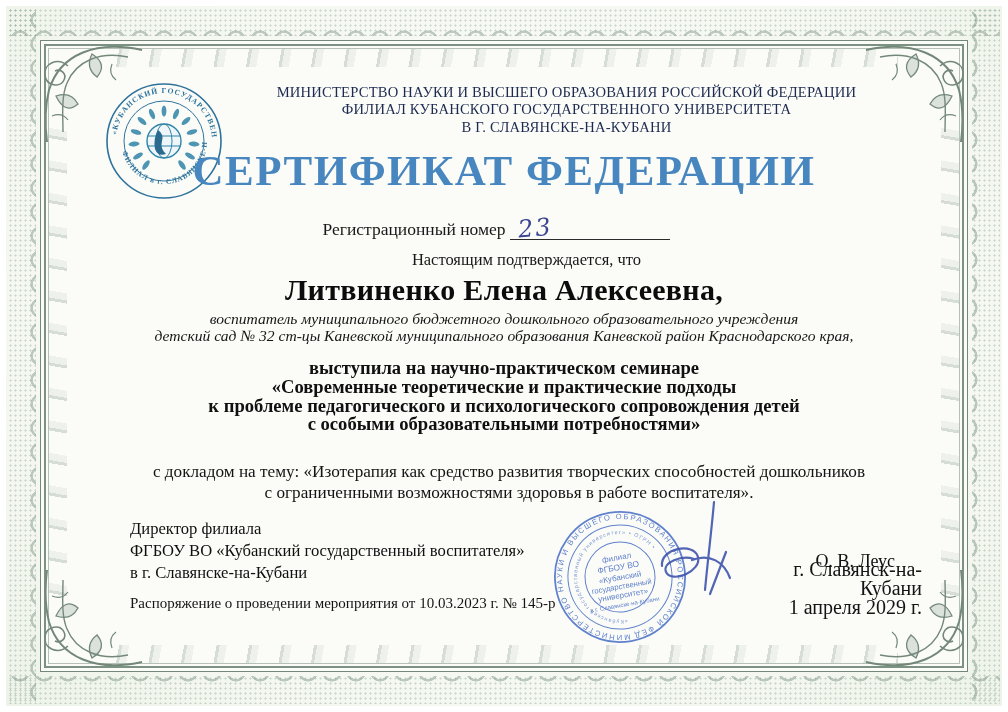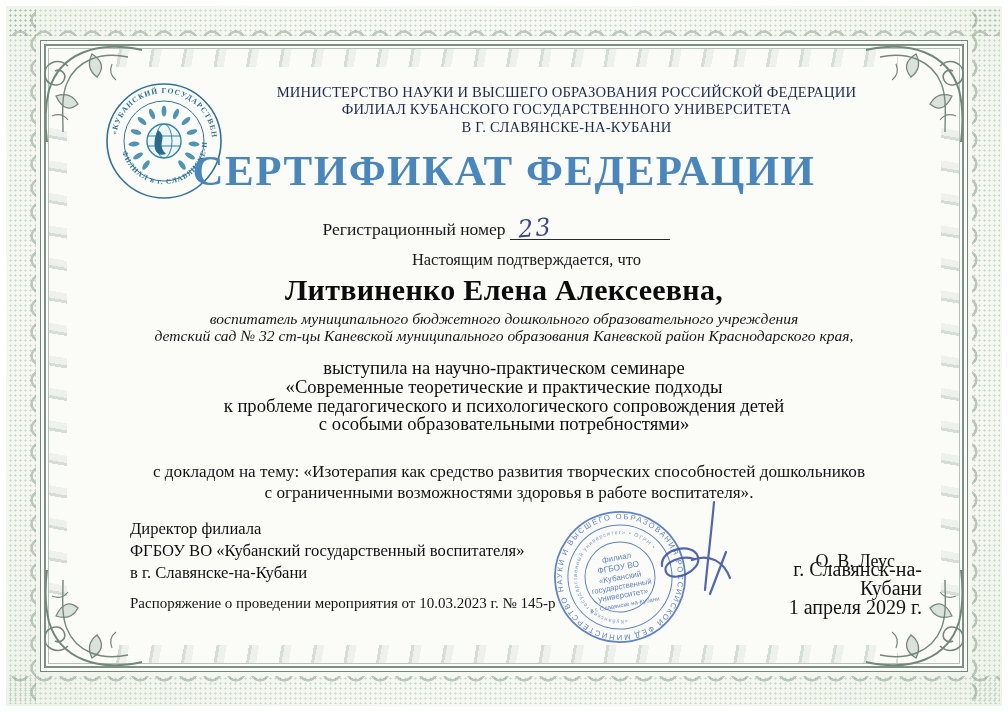--- a/index.html
+++ b/index.html
@@ -52,21 +52,21 @@
   .abs{position:absolute;}
   .center{text-align:center;}
   .hdr{left:205px;right:80px;top:84px;color:#1d2a50;font-weight:normal;font-size:14.6px;line-height:17.4px;letter-spacing:.2px;}
   .title{left:60px;right:60px;top:146px;color:#4886bf;font-weight:bold;font-size:43px;letter-spacing:1.5px;}
   .reg-row{left:0;right:16px;top:215px;display:flex;justify-content:center;align-items:flex-end;font-size:17.5px;color:#181818;}
   .reg-line{display:inline-block;position:relative;width:160px;border-bottom:1.6px solid #2a2a2a;margin-left:4px;height:24px;}
   .reg-number{position:absolute;left:8px;bottom:-3px;font-family:"DejaVu Serif",serif;font-style:italic;font-size:24px;color:#3b4490;transform:rotate(-5deg);letter-spacing:2px;}
   .confirm{left:0;right:0;top:250px;font-size:16.5px;color:#181818;padding-left:45px;}
   .name{left:0;right:0;top:273px;font-size:30px;font-weight:bold;color:#0c0c0c;letter-spacing:.3px;}
   .position{left:40px;right:40px;top:311px;font-style:italic;font-size:15.6px;line-height:16.8px;color:#161616;}
-  .event{left:40px;right:40px;top:359px;font-weight:normal;font-size:18.6px;line-height:18.8px;color:#101010;}
+  .event{left:40px;right:40px;top:359px;font-weight:bold;font-size:18.6px;line-height:18.8px;color:#101010;}
   .report{left:30px;right:20px;top:462px;font-size:17.2px;line-height:20.6px;color:#141414;}
   .director{left:130px;top:518px;font-size:16.6px;line-height:22px;color:#101010;}
   .signer{left:735px;top:551px;width:160px;text-align:right;font-size:18px;color:#101010;}
   .order{left:130px;top:595px;font-size:15px;color:#141414;}
   .placedate{left:742px;top:560px;width:180px;text-align:right;font-size:20px;line-height:18.8px;color:#141414;}
   .logo{left:103px;top:80px;width:122px;height:122px;}
   .stamp{left:551px;top:508px;width:138px;height:138px;transform:rotate(-10deg);opacity:.92;}
   .signature{left:642px;top:496px;width:110px;height:110px;}
 </style>
 </head>

